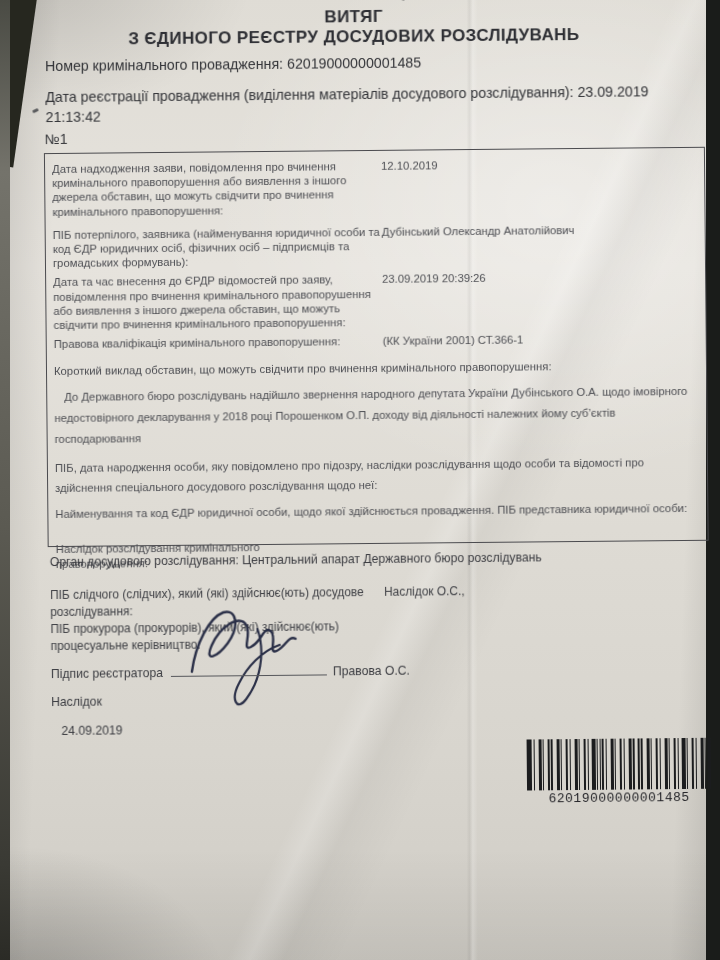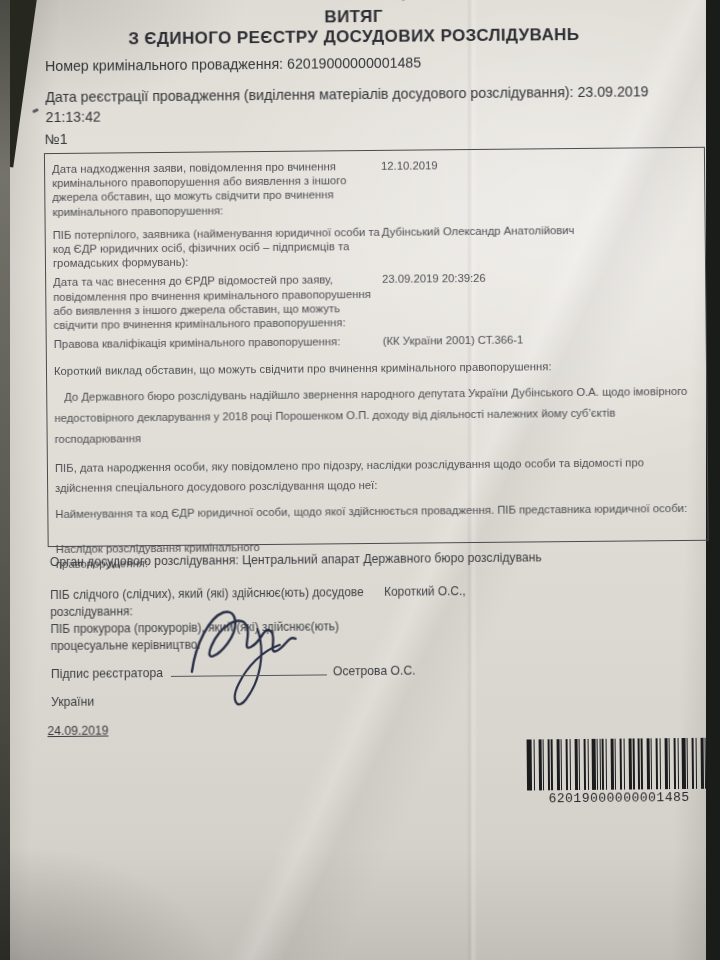--- a/index.html
+++ b/index.html
@@ -70,21 +70,21 @@
 
   .footer-text{font-size:12.2px;color:#3b3c41;}
   .organ{left:39px;top:558px;}
   .invest{left:39px;top:590px;width:650px;font-size:11.9px;line-height:16.5px;}
   .invest .flabel{width:356px;}
   .invest .fvalue{position:absolute;left:334px;top:0;}
   .prok{left:39px;top:624px;width:330px;font-size:11.9px;line-height:16.5px;}
   .registrar{left:39px;top:668px;font-size:12.2px;}
   .sig-line{display:inline-block;width:156px;border-bottom:1.2px solid #55565a;height:12px;margin:0 6px 0 8px;}
   .slidchy{left:39px;top:698px;}
-  .docdate{left:35px;top:727px;text-decoration:underline;}
+  .docdate{left:49px;top:727px;}
 
   .signature{left:170px;top:604px;width:160px;height:118px;}
 
   .barcode{left:514px;top:747px;width:184px;}
   .bars{
     height:51px;
     background:
       repeating-linear-gradient(90deg,#1b1c1e 0 2px,rgba(0,0,0,0) 2px 4px,#1b1c1e 4px 5px,rgba(0,0,0,0) 5px 9px,#1b1c1e 9px 12px,rgba(0,0,0,0) 12px 13px,#1b1c1e 13px 14px,rgba(0,0,0,0) 14px 18px),
       repeating-linear-gradient(90deg,rgba(0,0,0,0) 0 21px,#1b1c1e 21px 23px,rgba(0,0,0,0) 23px 29px,#1b1c1e 29px 30px,rgba(0,0,0,0) 30px 41px);
     border-left:3px solid #1b1c1e;border-right:3px solid #1b1c1e;
@@ -150,37 +150,37 @@
       <div class="summary-text">До Державного бюро розслідувань надійшло звернення народного депутата України Дубінського О.А. щодо імовірного недостовірного декларування у 2018 році Порошенком О.П. доходу від діяльності належних йому суб’єктів господарювання</div>
       <div class="suspect">ПІБ, дата народження особи, яку повідомлено про підозру, наслідки розслідування щодо особи та відомості про здійснення спеціального досудового розслідування щодо неї:</div>
       <div class="legal-entity">Найменування та код ЄДР юридичної особи, щодо якої здійснюється провадження. ПІБ представника юридичної особи:</div>
       <div class="result">Наслідок розслідування кримінального правопорушення:</div>
     </div>
 
     <div class="abs organ footer-text">Орган досудового розслідування: Центральний апарат Державного бюро розслідувань</div>
 
     <div class="abs invest">
       <div class="flabel">ПІБ слідчого (слідчих), який (які) здійснює(ють) досудове розслідування:</div>
-      <div class="fvalue">Короткий О.С.,</div>
+      <div class="fvalue">Наслідок О.С.,</div>
     </div>
 
     <div class="abs prok">ПІБ прокурора (прокурорів), який (які) здійснює(ють) процесуальне керівництво:</div>
 
     <div class="abs signature">
       <svg width="160" height="118" viewBox="0 0 160 118">
         <path d="M10 72 C 14 44, 28 18, 42 13 C 56 9, 58 28, 46 44 C 36 57, 22 64, 30 46 C 38 28, 58 14, 65 26 C 70 35, 60 52, 69 48 C 80 43, 82 27, 89 32 C 96 37, 86 56, 95 52 C 104 48, 107 36, 114 40" stroke="#2b3048" stroke-width="2.4" fill="none" stroke-linecap="round"></path>
         <path d="M76 30 C 84 54, 78 82, 64 100 C 55 112, 48 101, 57 84 C 65 68, 80 52, 98 46" stroke="#2b3048" stroke-width="2.2" fill="none" stroke-linecap="round"></path>
       </svg>
     </div>
 
     <div class="abs registrar footer-text">
-      <span>Підпис реєстратора</span><span class="sig-line"></span><span>Осетрова О.С.</span>
+      <span>Підпис реєстратора</span><span class="sig-line"></span><span>Правова О.С.</span>
     </div>
 
-    <div class="abs slidchy footer-text">України</div>
+    <div class="abs slidchy footer-text">Наслідок</div>
 
     <div class="abs docdate footer-text">24.09.2019</div>
 
     <div class="abs barcode">
       <div class="bars"></div>
       <div class="bar-digits">62019000000001485</div>
     </div>
 
   </div>
 

